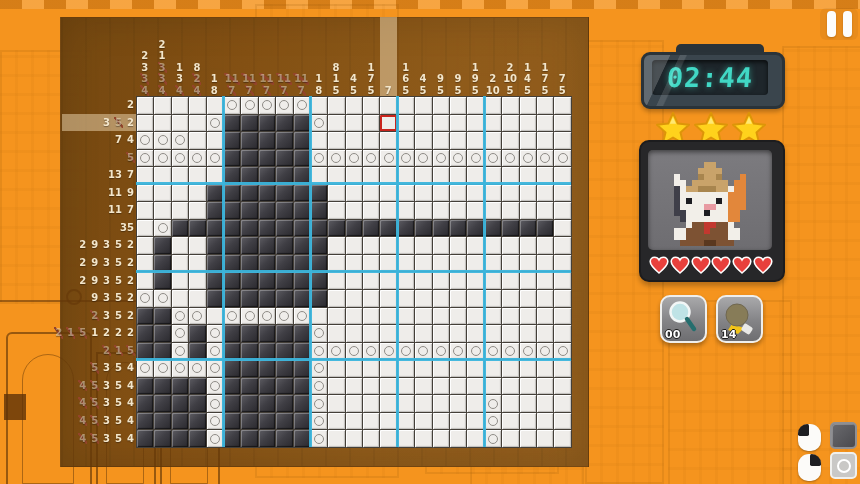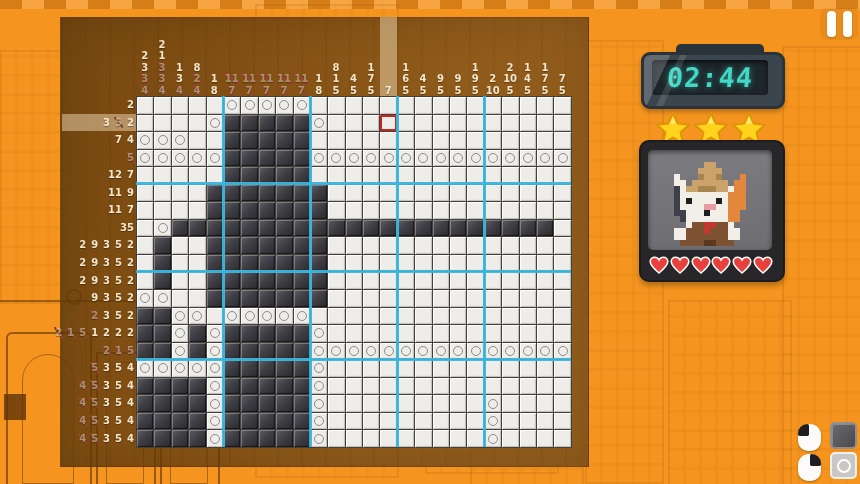--- a/index.html
+++ b/index.html
@@ -264,21 +264,21 @@
         <span class="clue-n">2</span>
       </div>
       <div class="rowclue" style="top: 131.1px;">
         <span class="clue-n">7</span>
         <span class="clue-n">4</span>
       </div>
       <div class="rowclue" style="top: 148.65px;">
         <span class="clue-n x">5</span>
       </div>
       <div class="rowclue" style="top: 166.2px;">
-        <span class="clue-n">12</span>
+        <span class="clue-n">13</span>
         <span class="clue-n">7</span>
       </div>
       <div class="rowclue" style="top: 183.75px;">
         <span class="clue-n">11</span>
         <span class="clue-n">9</span>
       </div>
       <div class="rowclue" style="top: 201.3px;">
         <span class="clue-n">11</span>
         <span class="clue-n">7</span>
       </div>
@@ -1059,20 +1059,35 @@
         </svg>
         <svg width="20" height="19">
           <path d="M10 17 C4.2 12.2 1.2 8.6 1.2 5.6 C1.2 3.1 3.1 1.2 5.6 1.2 C7.4 1.2 9.2 2.4 10 4 C10.8 2.4 12.6 1.2 14.4 1.2 C16.9 1.2 18.8 3.1 18.8 5.6 C18.8 8.6 15.8 12.2 10 17 Z" fill="#E8403C" stroke="#FFFFFF" stroke-width="1.6"></path>
         </svg>
         <svg width="20" height="19">
           <path d="M10 17 C4.2 12.2 1.2 8.6 1.2 5.6 C1.2 3.1 3.1 1.2 5.6 1.2 C7.4 1.2 9.2 2.4 10 4 C10.8 2.4 12.6 1.2 14.4 1.2 C16.9 1.2 18.8 3.1 18.8 5.6 C18.8 8.6 15.8 12.2 10 17 Z" fill="#E8403C" stroke="#FFFFFF" stroke-width="1.6"></path>
         </svg>
       </div>
   </div>
 
+  <div class="powerup" style="left:660px;top:295px;">
+    <svg width="38" height="38" style="position:absolute;left:1px;top:1px;">
+      <circle cx="17" cy="14" r="9.5" fill="#BFE3E6" stroke="#F2F6F6" stroke-width="2.5"></circle>
+      <line x1="24" y1="21" x2="31" y2="31" stroke="#256E6E" stroke-width="4.5" stroke-linecap="round"></line>
+    </svg>
+    <span class="badge">00</span>
+  </div>
+  <div class="powerup" style="left:716px;top:295px;">
+    <svg width="40" height="40" style="position:absolute;left:0px;top:1px;">
+      <polygon points="14,26 26,30 20,36 10,32" fill="#F2C419"></polygon>
+      <circle cx="19" cy="17" r="11" fill="#877C58" stroke="#6F6750" stroke-width="1"></circle>
+      <rect x="24" y="27" width="10" height="8" rx="2" fill="#E9E9E7" transform="rotate(32 29 31)"></rect>
+    </svg>
+    <span class="badge">14</span>
+  </div>
 
   <div class="mouse" style="left:798px;top:424px;">
     <div class="btn l"></div>
   </div>
   <div class="tool-tile" id="tile-fill" style="left:830px;top:422px;"></div>
   <div class="mouse" style="left:798px;top:454px;">
     <div class="btn r"></div>
   </div>
   <div class="tool-tile" id="tile-mark" style="left:830px;top:452px;"></div>
 

